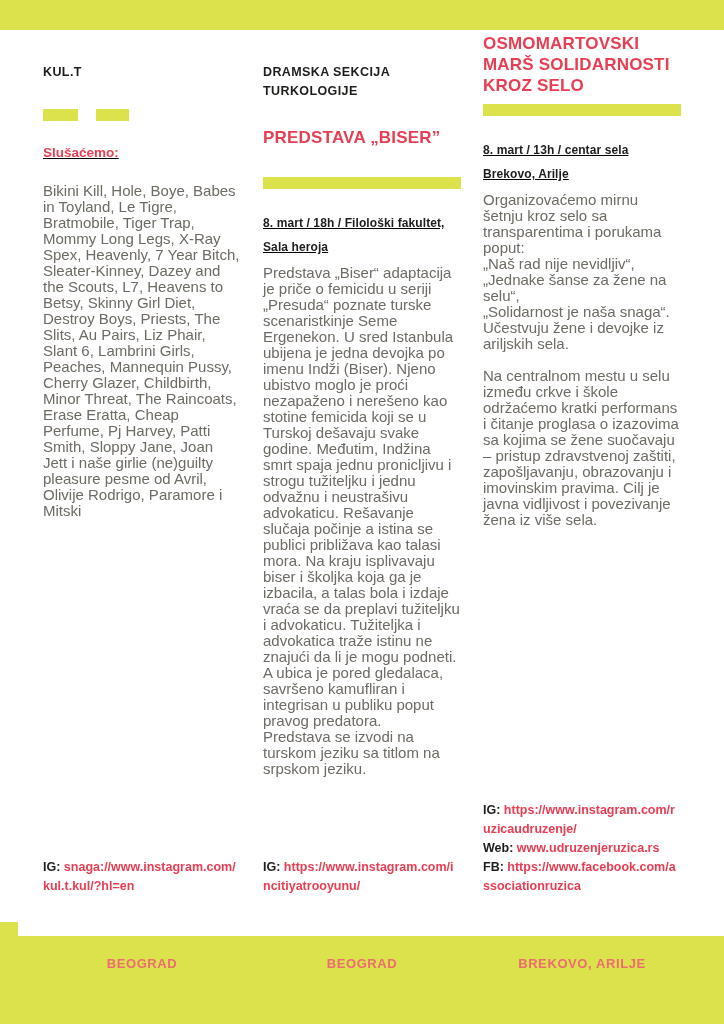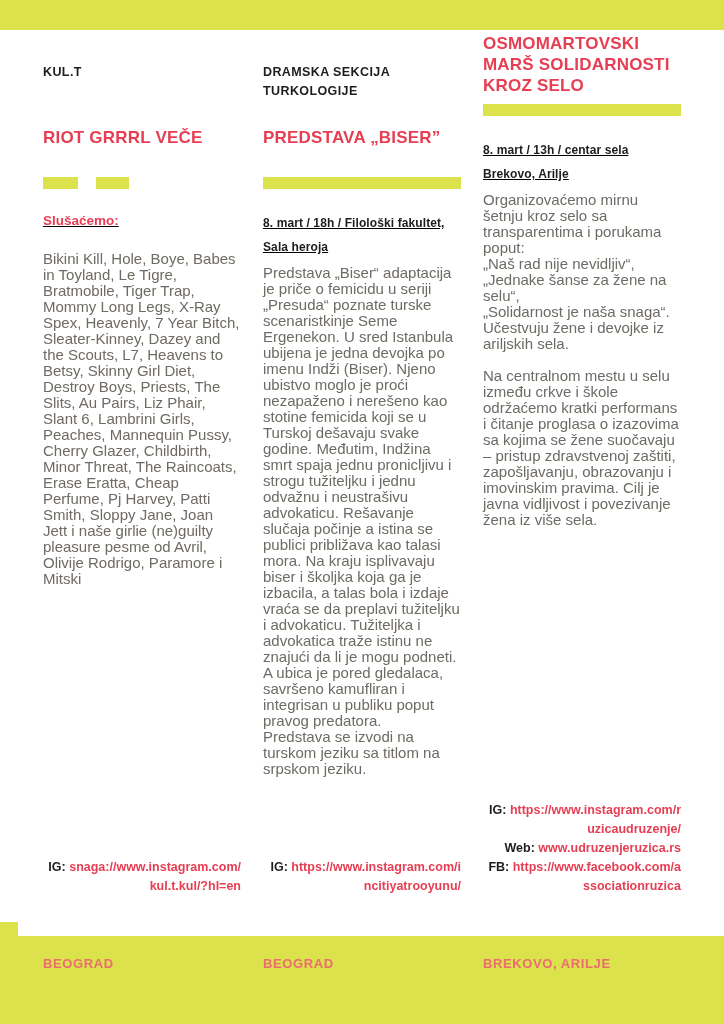--- a/index.html
+++ b/index.html
@@ -50,55 +50,53 @@
     line-height:24px; color:#1e1d1b;
     white-space:pre-line;
   }
   .body-text {
     margin-top:6px;
     font-size:15px; line-height:16px; color:#6e6a64;
     white-space:pre-line;
   }
   .links { margin-top:auto; margin-bottom:40px; }
   .link-line {
-    font-size:12.5px; font-weight:bold; line-height:19px;text-align:right;
+    font-size:12.5px; font-weight:bold; line-height:19px;
   }
   .link-label { color:#1e1d1b; }
   .link-url { color:#e73e53; word-break:break-all; }
   .left-tab {
     position:absolute; left:0; bottom:88px; width:18px; height:14px;
     background:#dce24b;
   }
   .footer {
     position:absolute; left:0; right:0; bottom:0; height:88px;
     background:#dce24b;
   }
   .footer-grid {
     padding:20px 43px 0 43px;
     display:grid; grid-template-columns:repeat(3, 1fr); column-gap:22px;
   }
   .footer-city {
     font-size:13px; font-weight:bold; letter-spacing:0.6px;
     color:#ec6c71;
+    text-align:center;
   }
 </style>
 </head>
 <body>
 
 <div class="page">
 
   <div class="top-band"></div>
 
   <div class="content">
 
     <section class="col">
       <div class="org">KUL.T</div>
-      <div class="title-box">
-        <h2 class="title">RIOT GRRRL VEČE</h2>
-      </div>
       <div class="bar-row">
         <span class="bar bar-a"></span>
         <span class="bar bar-b"></span>
       </div>
       <div class="sub">
         <span class="subheading-red">Slušaćemo:</span>
       </div>
       <div class="body-text">Bikini Kill, Hole, Boye, Babes in Toyland, Le Tigre, Bratmobile, Tiger Trap, Mommy Long Legs, X-Ray Spex, Heavenly, 7 Year Bitch, Sleater-Kinney, Dazey and the Scouts, L7, Heavens to Betsy, Skinny Girl Diet, Destroy Boys, Priests, The Slits, Au Pairs, Liz Phair, Slant 6, Lambrini Girls, Peaches, Mannequin Pussy, Cherry Glazer, Childbirth, Minor Threat, The Raincoats, Erase Eratta, Cheap Perfume, Pj Harvey, Patti Smith, Sloppy Jane, Joan Jett i naše girlie (ne)guilty pleasure pesme od Avril, Olivije Rodrigo, Paramore i Mitski</div>
       <div class="links">
         <div class="link-line"><span class="link-label">IG:</span> <span class="link-url">snaga://www.instagram.com/kul.t.kul/?hl=en</span></div>

